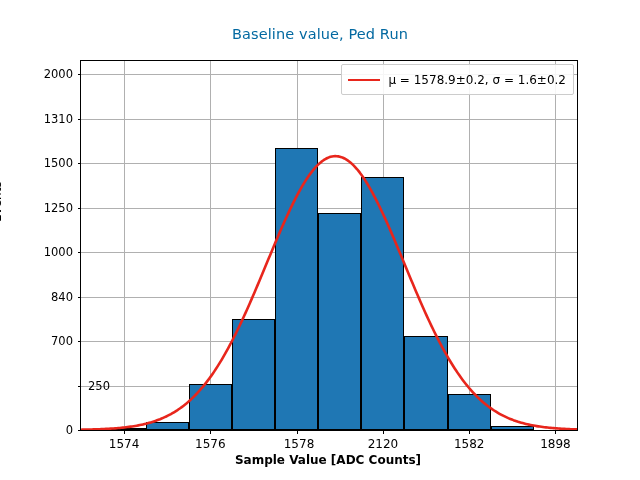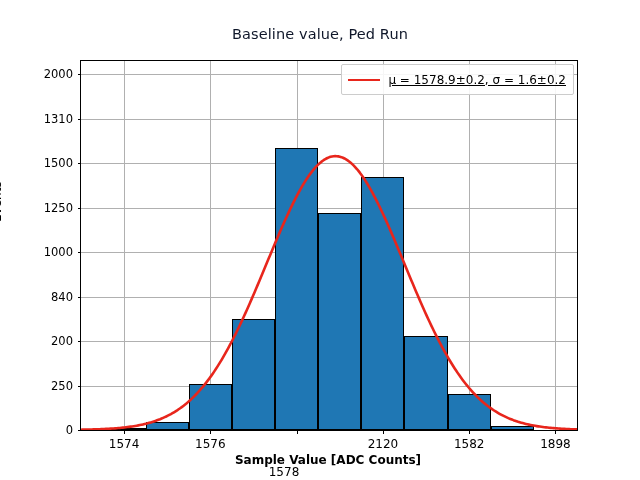--- a/index.html
+++ b/index.html
@@ -20,21 +20,21 @@
     background: #ffffff;
   }
   
   #chart-title {
     position: absolute;
     left: 0;
     top: 26px;
     width: 640px;
     text-align: center;
     font-size: 14.5px;
-    color: #0f172a;
+    color: #0369a1;
     letter-spacing: 0.1px;
   }
   
   #plot-area {
     position: absolute;
     left: 80px;
     top: 60px;
     width: 496px;
     height: 369px;
     border: 1px solid #000000;
@@ -128,21 +128,20 @@
     position: absolute;
     right: 3px;
     top: 3px;
     background: rgba(255,255,255,0.88);
     border: 1px solid #cccccc;
     border-radius: 2px;
     padding: 5px 7px 5px 6px;
     font-size: 12px;
     color: #000000;
     line-height: 1.0;
-    text-decoration: underline;
   }
   .legend-row {
     display: flex;
     align-items: center;
     height: 19px;
   }
   .legend-key {
     width: 32px;
     height: 12px;
     margin-right: 8px;
@@ -207,33 +206,33 @@
       <svg id="fit-curve" viewBox="0 0 496 369" preserveAspectRatio="none">
         <path id="fit-path" fill="none" stroke="#e8261c" stroke-width="2.6" stroke-linecap="round" stroke-linejoin="round" d="M0.00,368.69 L1.55,368.67 L3.10,368.64 L4.65,368.61 L6.20,368.58 L7.75,368.54 L9.30,368.50 L10.85,368.46 L12.40,368.42 L13.95,368.37 L15.50,368.32 L17.05,368.26 L18.60,368.20 L20.15,368.14 L21.70,368.07 L23.25,368.00 L24.80,367.92 L26.35,367.84 L27.90,367.75 L29.45,367.65 L31.00,367.55 L32.55,367.44 L34.10,367.33 L35.65,367.20 L37.20,367.07 L38.75,366.93 L40.30,366.78 L41.85,366.62 L43.40,366.45 L44.95,366.27 L46.50,366.08 L48.05,365.88 L49.60,365.66 L51.15,365.43 L52.70,365.19 L54.25,364.93 L55.80,364.66 L57.35,364.37 L58.90,364.06 L60.45,363.74 L62.00,363.40 L63.55,363.04 L65.10,362.66 L66.65,362.25 L68.20,361.83 L69.75,361.39 L71.30,360.92 L72.85,360.42 L74.40,359.90 L75.95,359.35 L77.50,358.78 L79.05,358.18 L80.60,357.54 L82.15,356.88 L83.70,356.18 L85.25,355.45 L86.80,354.69 L88.35,353.89 L89.90,353.06 L91.45,352.18 L93.00,351.27 L94.55,350.32 L96.10,349.33 L97.65,348.29 L99.20,347.21 L100.75,346.09 L102.30,344.92 L103.85,343.70 L105.40,342.44 L106.95,341.12 L108.50,339.76 L110.05,338.35 L111.60,336.88 L113.15,335.36 L114.70,333.78 L116.25,332.15 L117.80,330.47 L119.35,328.73 L120.90,326.93 L122.45,325.07 L124.00,323.15 L125.55,321.17 L127.10,319.14 L128.65,317.04 L130.20,314.88 L131.75,312.66 L133.30,310.38 L134.85,308.04 L136.40,305.63 L137.95,303.17 L139.50,300.64 L141.05,298.05 L142.60,295.40 L144.15,292.69 L145.70,289.92 L147.25,287.09 L148.80,284.20 L150.35,281.26 L151.90,278.26 L153.45,275.20 L155.00,272.09 L156.55,268.93 L158.10,265.71 L159.65,262.45 L161.20,259.13 L162.75,255.78 L164.30,252.38 L165.85,248.93 L167.40,245.45 L168.95,241.93 L170.50,238.38 L172.05,234.79 L173.60,231.18 L175.15,227.54 L176.70,223.87 L178.25,220.19 L179.80,216.49 L181.35,212.78 L182.90,209.06 L184.45,205.33 L186.00,201.60 L187.55,197.87 L189.10,194.14 L190.65,190.43 L192.20,186.73 L193.75,183.04 L195.30,179.38 L196.85,175.74 L198.40,172.13 L199.95,168.56 L201.50,165.02 L203.05,161.52 L204.60,158.08 L206.15,154.68 L207.70,151.34 L209.25,148.05 L210.80,144.83 L212.35,141.68 L213.90,138.60 L215.45,135.60 L217.00,132.67 L218.55,129.83 L220.10,127.08 L221.65,124.42 L223.20,121.86 L224.75,119.39 L226.30,117.03 L227.85,114.78 L229.40,112.63 L230.95,110.59 L232.50,108.67 L234.05,106.87 L235.60,105.19 L237.15,103.63 L238.70,102.20 L240.25,100.89 L241.80,99.72 L243.35,98.67 L244.90,97.76 L246.45,96.98 L248.00,96.34 L249.55,95.83 L251.10,95.47 L252.65,95.23 L254.20,95.14 L255.75,95.19 L257.30,95.37 L258.85,95.69 L260.40,96.15 L261.95,96.74 L263.50,97.47 L265.05,98.34 L266.60,99.34 L268.15,100.47 L269.70,101.73 L271.25,103.12 L272.80,104.63 L274.35,106.27 L275.90,108.03 L277.45,109.91 L279.00,111.91 L280.55,114.02 L282.10,116.23 L283.65,118.56 L285.20,120.99 L286.75,123.52 L288.30,126.15 L289.85,128.87 L291.40,131.68 L292.95,134.57 L294.50,137.55 L296.05,140.60 L297.60,143.73 L299.15,146.93 L300.70,150.19 L302.25,153.51 L303.80,156.89 L305.35,160.32 L306.90,163.80 L308.45,167.32 L310.00,170.88 L311.55,174.48 L313.10,178.11 L314.65,181.76 L316.20,185.44 L317.75,189.14 L319.30,192.85 L320.85,196.57 L322.40,200.30 L323.95,204.03 L325.50,207.76 L327.05,211.49 L328.60,215.20 L330.15,218.91 L331.70,222.59 L333.25,226.26 L334.80,229.91 L336.35,233.54 L337.90,237.13 L339.45,240.70 L341.00,244.23 L342.55,247.72 L344.10,251.18 L345.65,254.60 L347.20,257.97 L348.75,261.30 L350.30,264.58 L351.85,267.81 L353.40,270.99 L354.95,274.12 L356.50,277.20 L358.05,280.22 L359.60,283.19 L361.15,286.09 L362.70,288.94 L364.25,291.73 L365.80,294.46 L367.35,297.13 L368.90,299.74 L370.45,302.29 L372.00,304.78 L373.55,307.21 L375.10,309.57 L376.65,311.87 L378.20,314.11 L379.75,316.29 L381.30,318.41 L382.85,320.47 L384.40,322.47 L385.95,324.41 L387.50,326.29 L389.05,328.11 L390.60,329.87 L392.15,331.57 L393.70,333.22 L395.25,334.82 L396.80,336.36 L398.35,337.84 L399.90,339.27 L401.45,340.66 L403.00,341.99 L404.55,343.27 L406.10,344.50 L407.65,345.69 L409.20,346.83 L410.75,347.92 L412.30,348.97 L413.85,349.98 L415.40,350.94 L416.95,351.87 L418.50,352.76 L420.05,353.61 L421.60,354.42 L423.15,355.19 L424.70,355.93 L426.25,356.64 L427.80,357.32 L429.35,357.96 L430.90,358.57 L432.45,359.16 L434.00,359.71 L435.55,360.24 L437.10,360.75 L438.65,361.22 L440.20,361.68 L441.75,362.11 L443.30,362.52 L444.85,362.91 L446.40,363.27 L447.95,363.62 L449.50,363.95 L451.05,364.26 L452.60,364.56 L454.15,364.84 L455.70,365.10 L457.25,365.35 L458.80,365.58 L460.35,365.80 L461.90,366.01 L463.45,366.21 L465.00,366.39 L466.55,366.56 L468.10,366.73 L469.65,366.88 L471.20,367.02 L472.75,367.16 L474.30,367.29 L475.85,367.40 L477.40,367.52 L478.95,367.62 L480.50,367.72 L482.05,367.81 L483.60,367.89 L485.15,367.97 L486.70,368.05 L488.25,368.12 L489.80,368.18 L491.35,368.24 L492.90,368.30 L494.45,368.35 L496.00,368.40"></path>
       </svg>
     </div>
     <div id="ticks">
         <div class="xtick" style="left: 43.13px;"></div>
         <div class="xticklabel" style="left: 43.13px;">1574</div>
         <div class="xtick" style="left: 129.39px;"></div>
         <div class="xticklabel" style="left: 129.39px;">1576</div>
         <div class="xtick" style="left: 215.65px;"></div>
-        <div class="xticklabel" style="left: 203px; margin-top: 28px;">1578</div>
+        <div class="xticklabel" style="left: 218px;">1578</div>
         <div class="xtick" style="left: 301.91px;"></div>
         <div class="xticklabel" style="left: 301.91px;">2120</div>
         <div class="xtick" style="left: 388.17px;"></div>
         <div class="xticklabel" style="left: 388.17px;">1582</div>
         <div class="xtick" style="left: 474.43px;"></div>
         <div class="xticklabel" style="left: 474.43px;">1898</div>
         <div class="ytick" style="top: 369px;"></div>
         <div class="yticklabel" style="top: 369px;">0</div>
         <div class="ytick" style="top: 324.54px;"></div>
-        <div class="yticklabel" style="top: 324.54px;">250</div>
+        <div class="yticklabel" style="top: 324.54px; margin-left: 37px;">250</div>
         <div class="ytick" style="top: 280.08px;"></div>
-        <div class="yticklabel" style="top: 280.08px;">200</div>
+        <div class="yticklabel" style="top: 280.08px;">700</div>
         <div class="ytick" style="top: 235.63px;"></div>
         <div class="yticklabel" style="top: 235.63px;">840</div>
         <div class="ytick" style="top: 191.17px;"></div>
         <div class="yticklabel" style="top: 191.17px;">1000</div>
         <div class="ytick" style="top: 146.71px;"></div>
         <div class="yticklabel" style="top: 146.71px;">1250</div>
         <div class="ytick" style="top: 102.25px;"></div>
         <div class="yticklabel" style="top: 102.25px;">1500</div>
         <div class="ytick" style="top: 57.8px;"></div>
         <div class="yticklabel" style="top: 57.8px;">1310</div>

